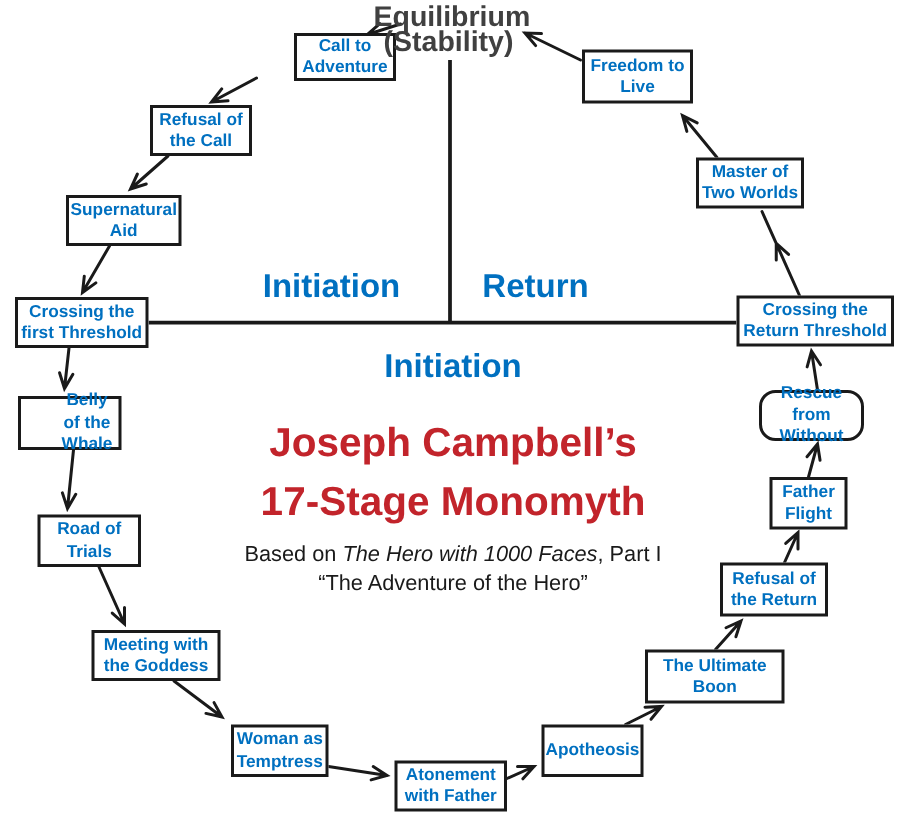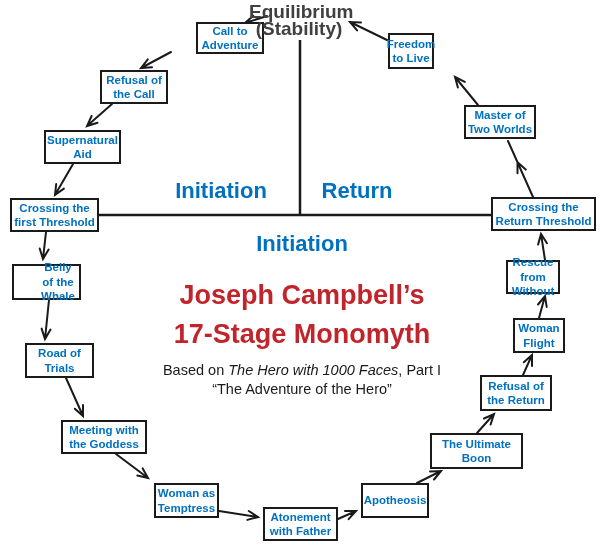--- a/index.html
+++ b/index.html
@@ -68,25 +68,25 @@
   <div class="stage" style="left:44px;top:130px;width:77px;height:34px;">Supernatural Aid</div>
   <div class="stage" style="left:10px;top:198px;width:89px;height:34px;">Crossing the first Threshold</div>
   <div class="stage" style="left:12px;top:264px;width:69px;height:36px;padding-left:24px;">Belly of the Whale</div>
   <div class="stage" style="left:25px;top:343px;width:69px;height:35px;">Road of Trials</div>
   <div class="stage" style="left:61px;top:420px;width:86px;height:34px;">Meeting with the Goddess</div>
   <div class="stage" style="left:154px;top:483px;width:65px;height:35px;">Woman as Temptress</div>
   <div class="stage" style="left:263px;top:507px;width:75px;height:34px;">Atonement with Father</div>
   <div class="stage" style="left:361px;top:483px;width:68px;height:35px;">Apotheosis</div>
   <div class="stage" style="left:430px;top:433px;width:93px;height:36px;">The Ultimate Boon</div>
   <div class="stage" style="left:480px;top:375px;width:72px;height:36px;">Refusal of the Return</div>
-  <div class="stage" style="left:513px;top:318px;width:52px;height:35px;">Woman Flight</div>
-  <div class="stage" style="left:506px;top:260px;width:54px;height:34px;">Rescue from Without</div>
+  <div class="stage" style="left:513px;top:318px;width:52px;height:35px;">Father Flight</div>
+  <div class="stage" style="left:506px;top:260px;width:70px;height:34px;border-radius:11px;">Rescue from Without</div>
   <div class="stage" style="left:491px;top:197px;width:105px;height:34px;">Crossing the Return Threshold</div>
   <div class="stage" style="left:464px;top:105px;width:72px;height:34px;">Master of Two Worlds</div>
-  <div class="stage" style="left:388px;top:33px;width:46px;height:36px;">Freedom to Live</div>
+  <div class="stage" style="left:388px;top:33px;width:74px;height:36px;">Freedom to Live</div>
 
   <div class="freetext equilibrium">
     <div>Equilibrium</div>
     <div>(Stability)</div>
   </div>
 
   <div class="freetext phase" style="left:221px;top:178px;">Initiation</div>
   <div class="freetext phase" style="left:357px;top:178px;">Return</div>
   <div class="freetext phase" style="left:302px;top:231px;">Initiation</div>
 

